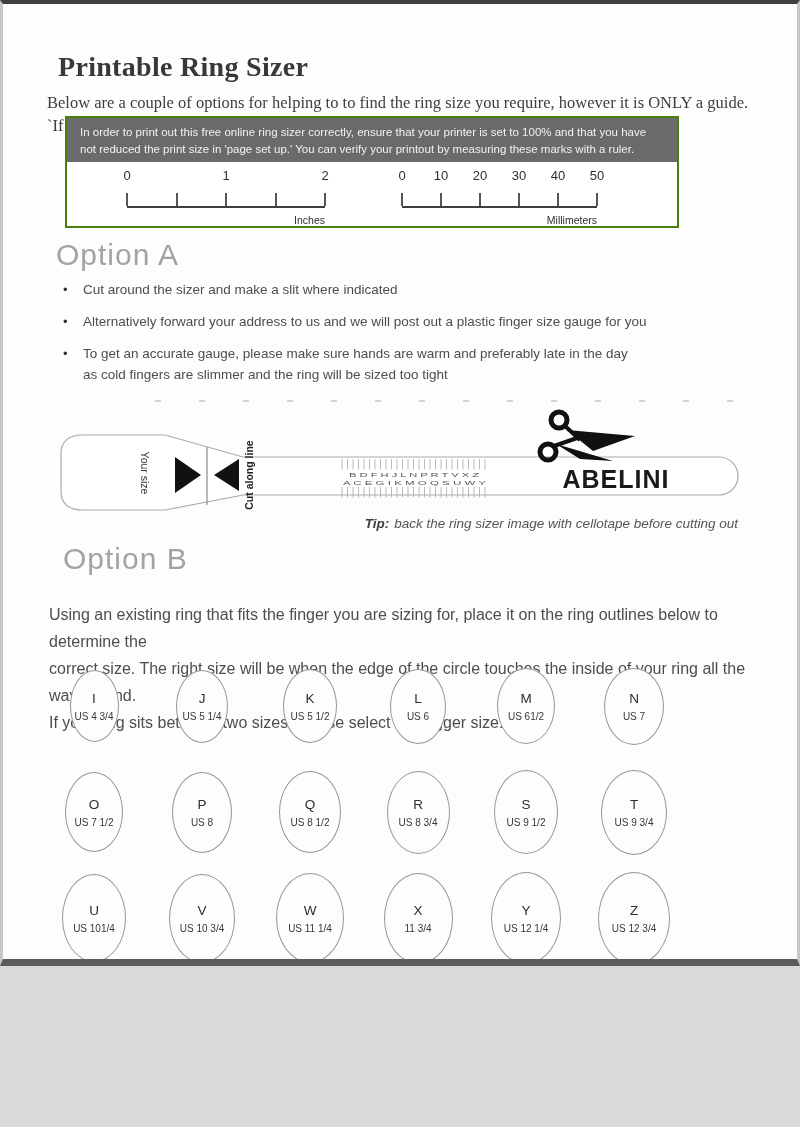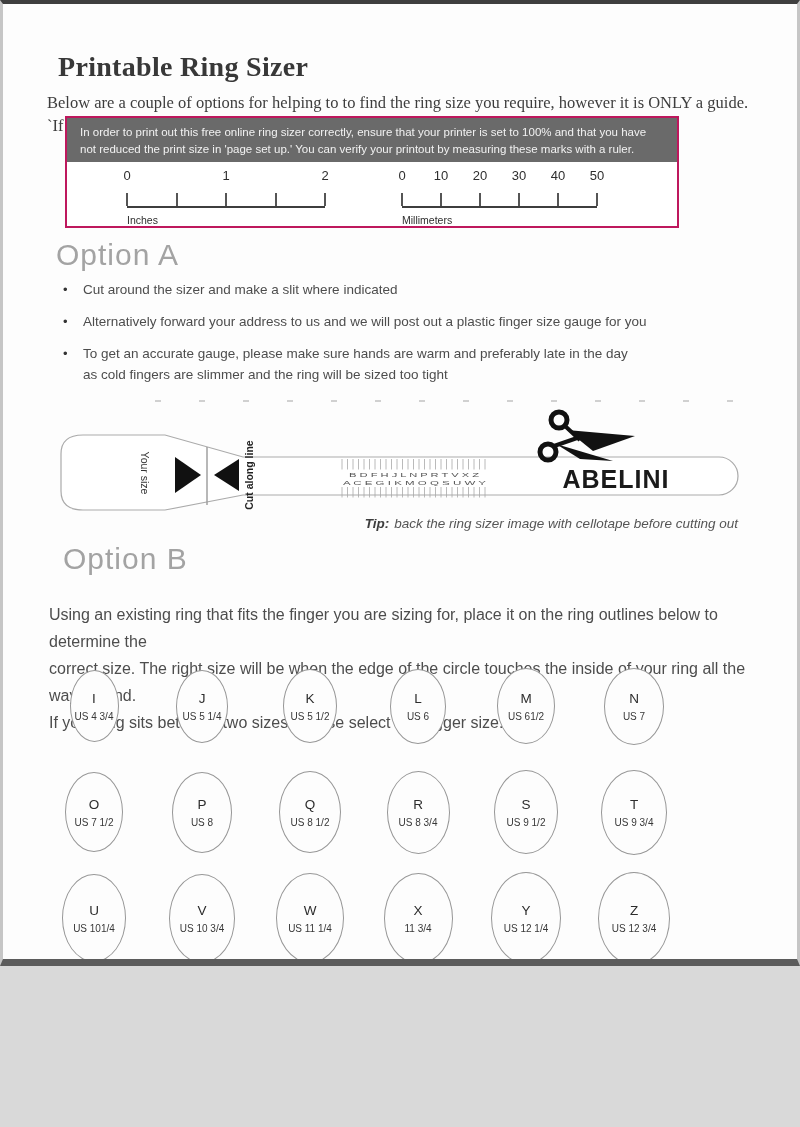--- a/index.html
+++ b/index.html
@@ -8,27 +8,27 @@
     box-sizing:border-box; background:#fdfdfd;
     border-top:4px solid #3f3f3f; border-bottom:7px solid #5c5c5c;
     border-left:3px solid #c6c6c6; border-right:3px solid #c6c6c6;
     font-family:"Liberation Sans", sans-serif; color:#4a4a4a; overflow:hidden;
   }
   .abs{position:absolute;}
   
   .title{top:28px; left:55px; font-family:"Liberation Serif", serif; font-size:28px; color:#383838; letter-spacing:.3px;}
   .intro{top:70px; left:44px; width:722px; font-family:"Liberation Serif", serif; font-size:16.5px; line-height:1.45; color:#3d3d3d; white-space:pre-line;}
   
-  .ruler-box{top:112px; left:62px; width:614px; height:112px; box-sizing:border-box; border:2px solid #be185d; background:#fff;}
+  .ruler-box{top:112px; left:62px; width:614px; height:112px; box-sizing:border-box; border:2px solid #4d7c0f; background:#fff;}
   .notice{box-sizing:border-box; width:100%; height:44px; background:#6a6a6a; color:#f2f2f2; font-size:11.5px; line-height:1.5; padding:6px 13px;}
   .ruler{position:absolute;}
   .ruler .num{position:absolute; top:0; transform:translateX(-50%); font-size:13px; color:#2e2e2e;}
   .ruler .tick{position:absolute; bottom:20px; width:2px; height:13px; background:#555; transform:translateX(-50%);}
   .ruler .baseline{position:absolute; bottom:18px; left:0; right:0; height:2px; background:#3e3e3e;}
-  .ruler .rlabel{position:absolute; bottom:0; left:0; right:0; text-align:left; font-size:10.5px; color:#2e2e2e;}
+  .ruler .rlabel{position:absolute; bottom:0; left:0; right:0; text-align:right; font-size:10.5px; color:#2e2e2e;}
   .inches{top:50px; left:60px; width:198px; height:58px;}
   .mm{top:50px; left:335px; width:195px; height:58px;}
   
   .opt-head{font-size:30px; font-weight:300; color:#a3a3a3; letter-spacing:1px;}
   .opt-a{top:234px; left:53px;}
   .opt-b{top:538px; left:60px;}
   
   .bullets{top:276px; left:60px; width:680px; margin:0; padding:0; list-style:none;}
   .bullets li{position:relative; padding-left:20px; margin-bottom:11px; font-size:13.5px; line-height:1.55; color:#4d4d4d; white-space:pre-line;}
   .bullets li::before{content:"•"; position:absolute; left:0; top:0; color:#333; font-size:13px;}

